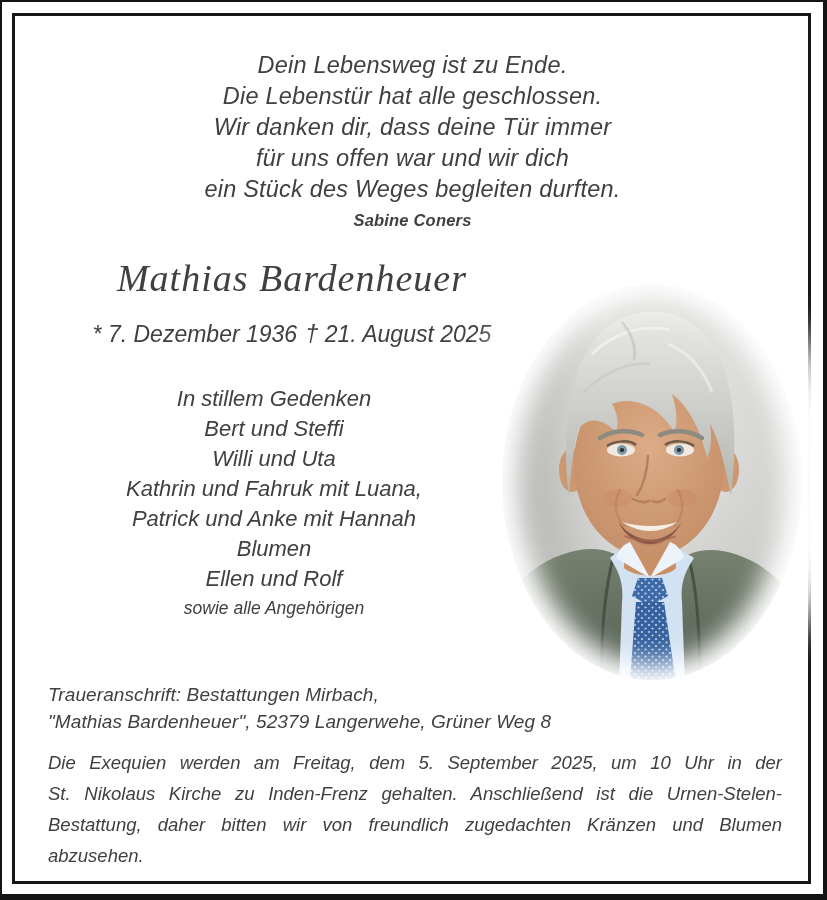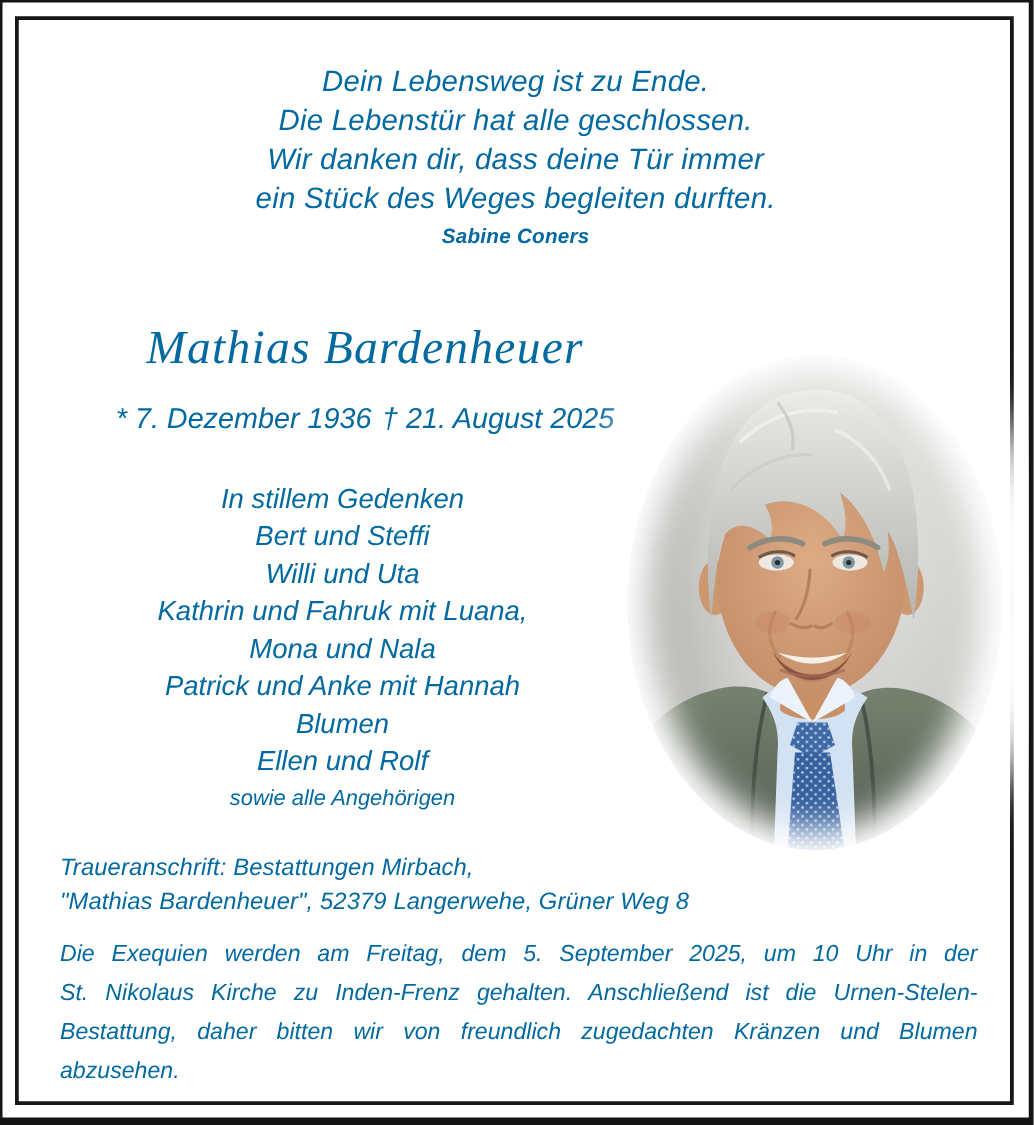--- a/index.html
+++ b/index.html
@@ -2,21 +2,21 @@
 <html lang="de"><head>
 <meta charset="utf-8">
 <style>
   html, body { margin: 0; padding: 0; background: #ffffff; }
   .page {
     position: relative;
     width: 827px;
     height: 900px;
     box-sizing: border-box;
     background: #ffffff;
-    color: #0369a1;
+    color: #404040;
     font-family: "Liberation Sans", sans-serif;
     border-top: 2px solid #141414;
     border-left: 2px solid #141414;
     border-right: 4px solid #141414;
     border-bottom: 6px solid #141414;
     overflow: hidden;
   }
   .frame {
     position: absolute;
     left: 10px; top: 11px; right: 12px; bottom: 10px;
@@ -105,37 +105,37 @@
 <body>
 
 <div class="page">
 
   <div class="frame"></div>
 
   <div class="poem">
     <div class="poem-line">Dein Lebensweg ist zu Ende.</div>
     <div class="poem-line">Die Lebenstür hat alle geschlossen.</div>
     <div class="poem-line">Wir danken dir, dass deine Tür immer</div>
+    <div class="poem-line">für uns offen war und wir dich</div>
     <div class="poem-line">ein Stück des Weges begleiten durften.</div>
     <div class="poem-author">Sabine Coners</div>
   </div>
 
   <div class="name">Mathias Bardenheuer</div>
 
   <div class="dates">
     <span class="birth">* 7. Dezember 1936</span>
     <span class="death">† 21. August 2025</span>
   </div>
 
   <div class="mourners">
     <div class="mourners-intro">In stillem Gedenken</div>
     <div class="mourner-line">Bert und Steffi</div>
     <div class="mourner-line">Willi und Uta</div>
     <div class="mourner-line">Kathrin und Fahruk mit Luana,</div>
-    <div class="mourner-line">Mona und Nala</div>
     <div class="mourner-line">Patrick und Anke mit Hannah</div>
     <div class="mourner-line">Blumen</div>
     <div class="mourner-line">Ellen und Rolf</div>
     <div class="mourners-outro">sowie alle Angehörigen</div>
   </div>
 
   <svg class="photo" viewBox="0 0 356 460" aria-hidden="true">
     <defs>
       <radialGradient id="bgGrad" cx="50%" cy="32%" r="78%">
         <stop offset="0%" stop-color="#ebebe9"></stop>

